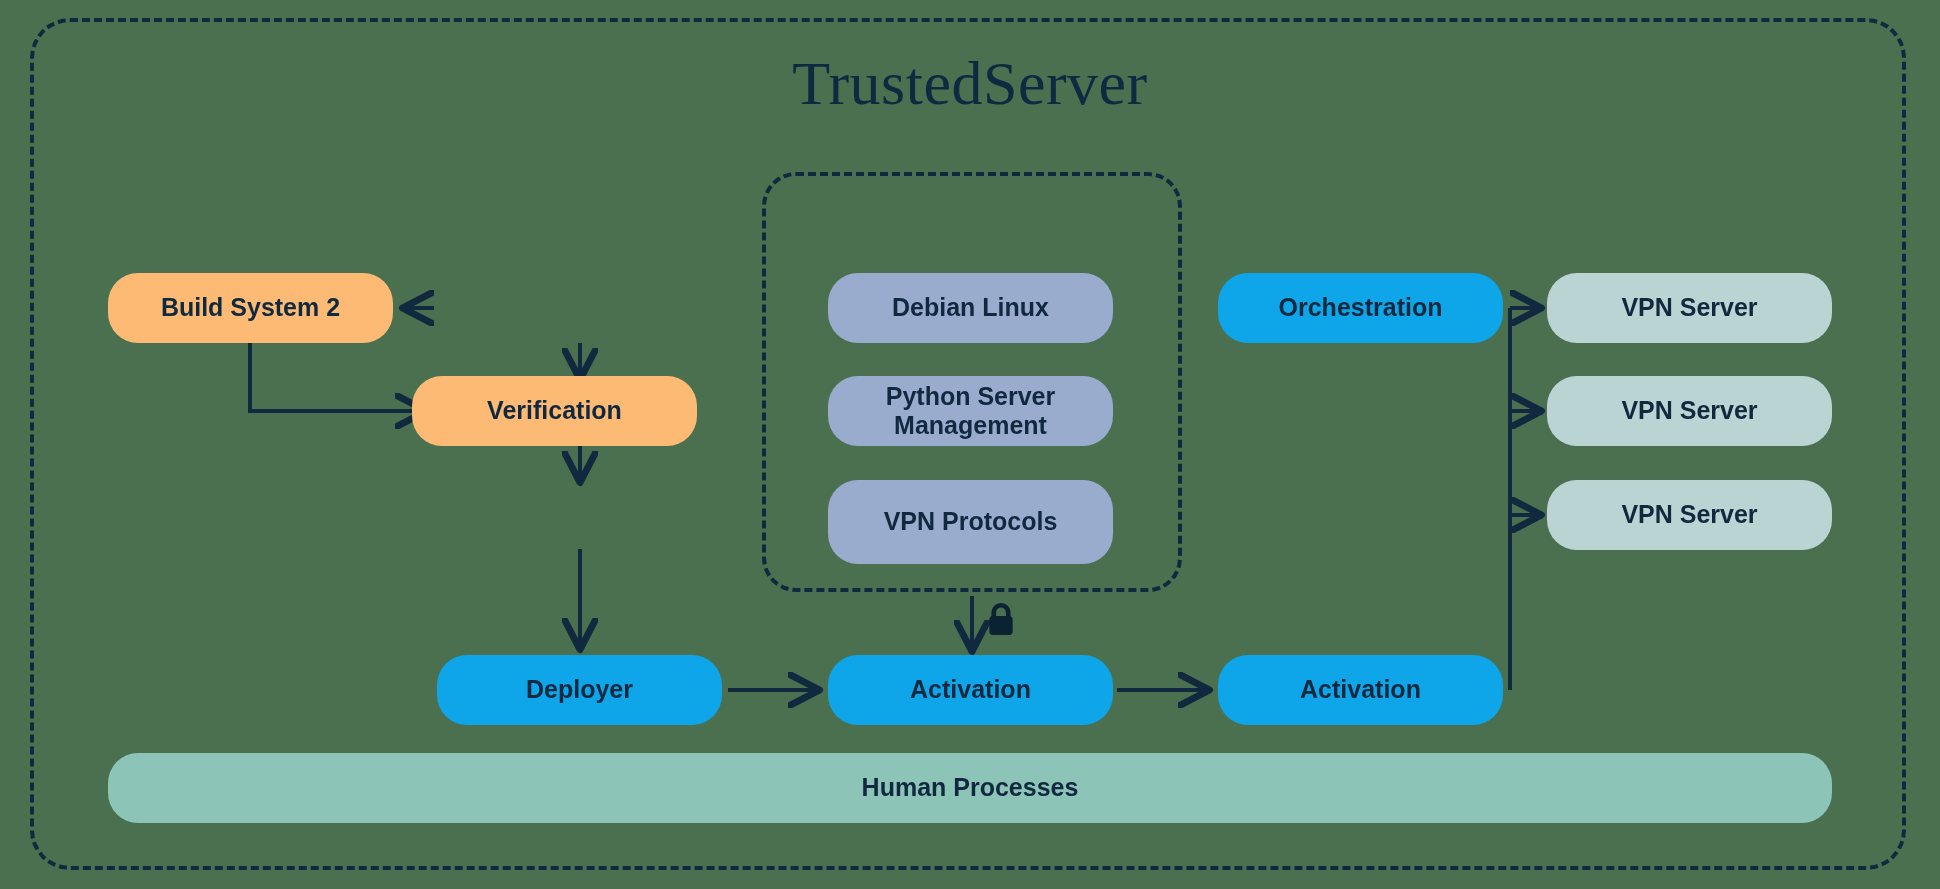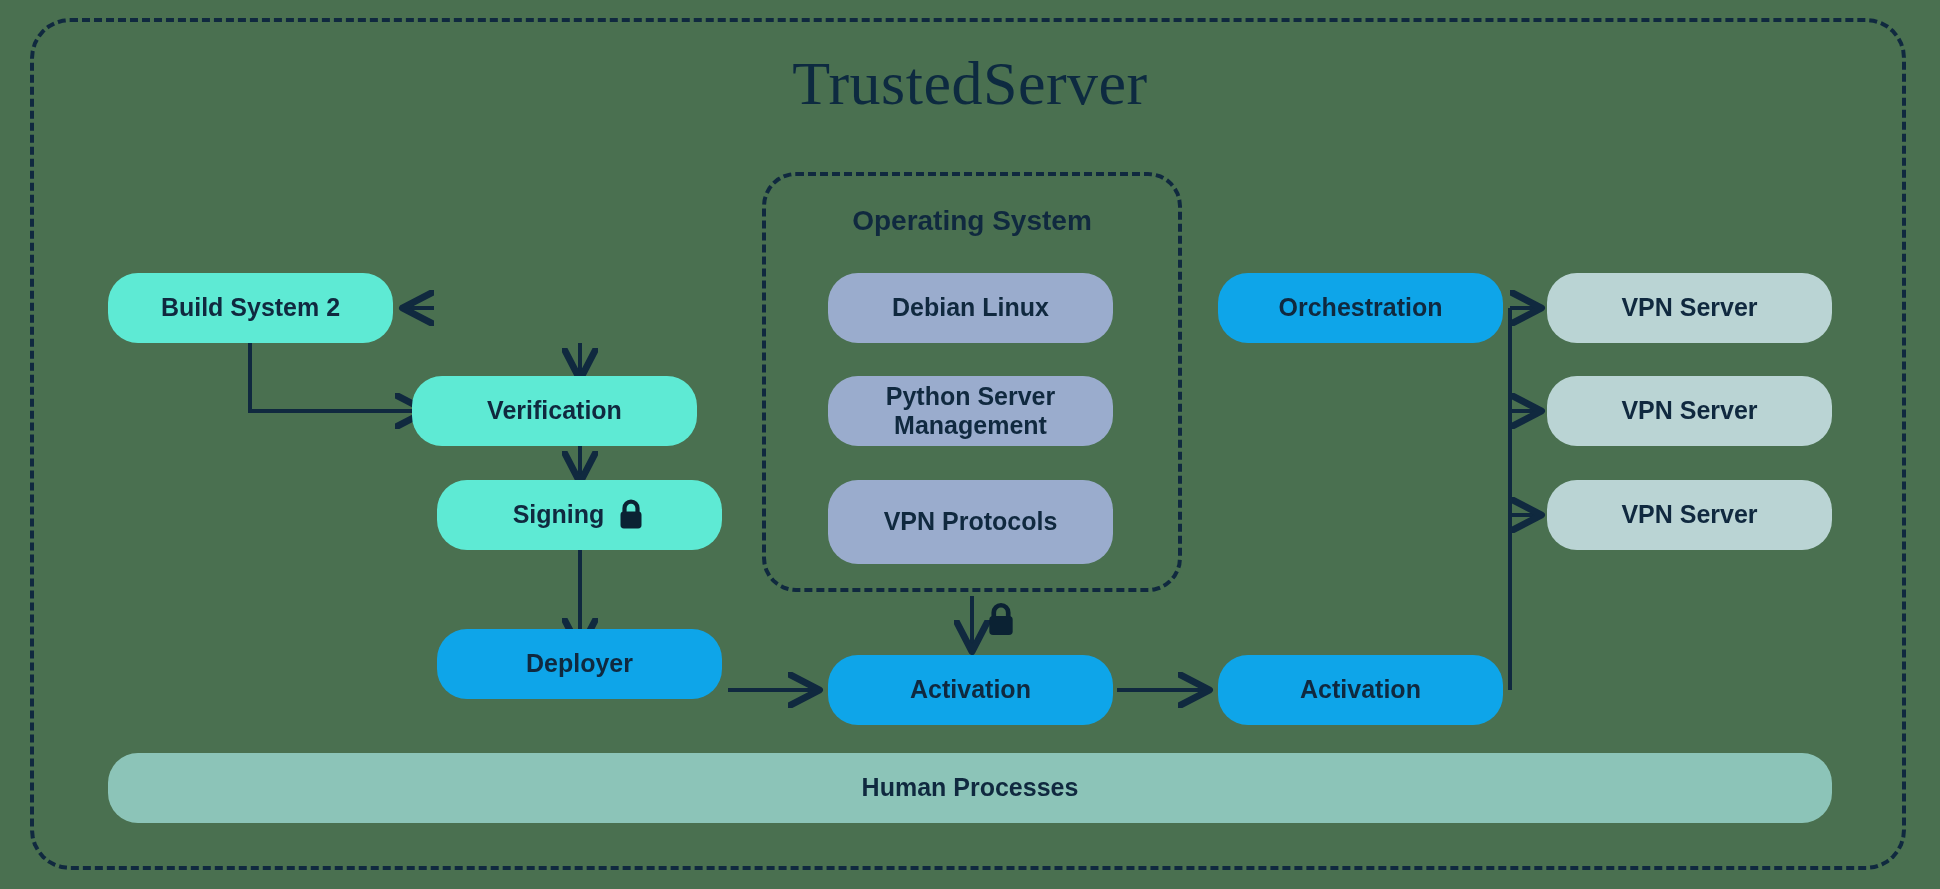--- a/index.html
+++ b/index.html
@@ -46,21 +46,21 @@
     align-items: center;
     justify-content: center;
     text-align: center;
     border-radius: 30px;
     color: #10293f;
     font-weight: 700;
     font-size: 25px;
     line-height: 1.18;
     padding: 0 14px;
   }
-  .node.pink   { background: #5eead4; }
+  .node.pink   { background: #fdba74; }
   .node.blue   { background: #9aaccd; }
   .node.cream  { background: #0ea5e9; }
   .node.teal   { background: #bad4d4; }
   .node.mint   { background: #8cc4b8; font-weight: 600; }
   .node.has-lock { justify-content: center; }
 
   
   .os-group {
     position: absolute;
     left: 762px;
@@ -145,49 +145,41 @@
 
   <div class="node pink" style="left:108px; top:273px; width:285px; height:70px;">
     <span>Build System 2</span>
   </div>
 
 
   <div class="node pink" style="left:412px; top:376px; width:285px; height:70px;">
     <span>Verification</span>
   </div>
 
-  <div class="node pink has-lock" style="left:437px; top:480px; width:285px; height:70px;">
-    <span>Signing</span>
-    <svg class="inline-lock" viewBox="0 0 30 36">
-      <path d="M8.5 15 V11.2 a6.5 6.5 0 0 1 13 0 V15" fill="none" stroke="#0b2233" stroke-width="4.2" stroke-linecap="round"></path>
-      <rect x="4.5" y="14.5" width="21" height="17" rx="3.4" fill="#0b2233"></rect>
-    </svg>
-  </div>
 
   <div class="os-group"></div>
-  <div class="os-title">Operating System</div>
 
   <div class="node blue" style="left:828px; top:273px; width:285px; height:70px;">
     <span>Debian Linux</span>
   </div>
 
   <div class="node blue" style="left:828px; top:376px; width:285px; height:70px;text-align:center;">
     <span>Python Server Management</span>
   </div>
 
   <div class="node blue" style="left:828px; top:480px; width:285px; height:84px;">
     <span>VPN Protocols</span>
   </div>
 
   <svg class="lock-badge" style="left:984px; top:600px;" viewBox="0 0 30 36">
     <path d="M8.5 15 V11.2 a6.5 6.5 0 0 1 13 0 V15" fill="none" stroke="#0b2233" stroke-width="4.2" stroke-linecap="round"></path>
     <rect x="4.5" y="14.5" width="21" height="17" rx="3.4" fill="#0b2233"></rect>
   </svg>
 
-  <div class="node cream" style="left:437px; top:629px; width:285px; height:70px;justify-content:center;">
+  <div class="node cream" style="left:437px; top:655px; width:285px; height:70px;justify-content:center;">
     <span>Deployer</span>
   </div>
 
   <div class="node cream" style="left:828px; top:655px; width:285px; height:70px;">
     <span>Activation</span>
   </div>
 
   <div class="node cream" style="left:1218px; top:655px; width:285px; height:70px;">
     <span>Activation</span>
   </div>

